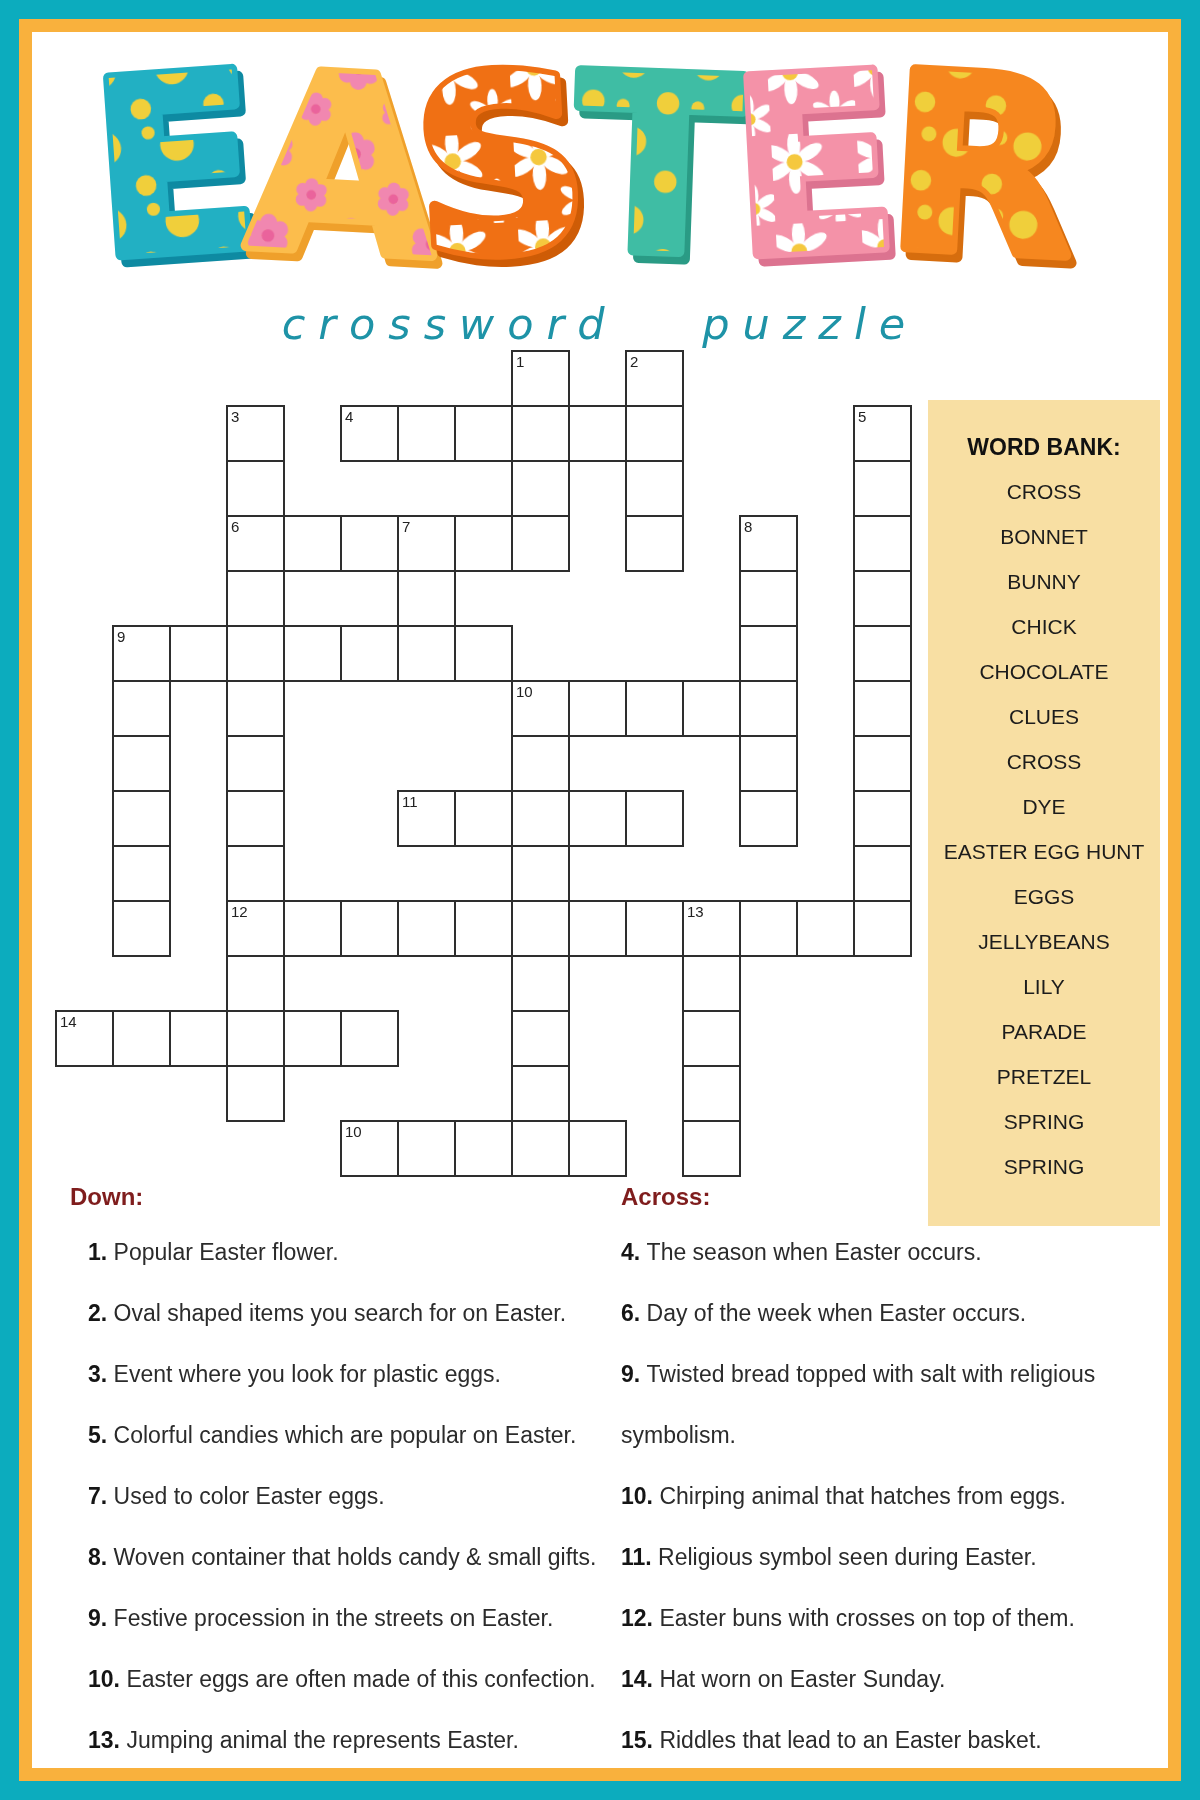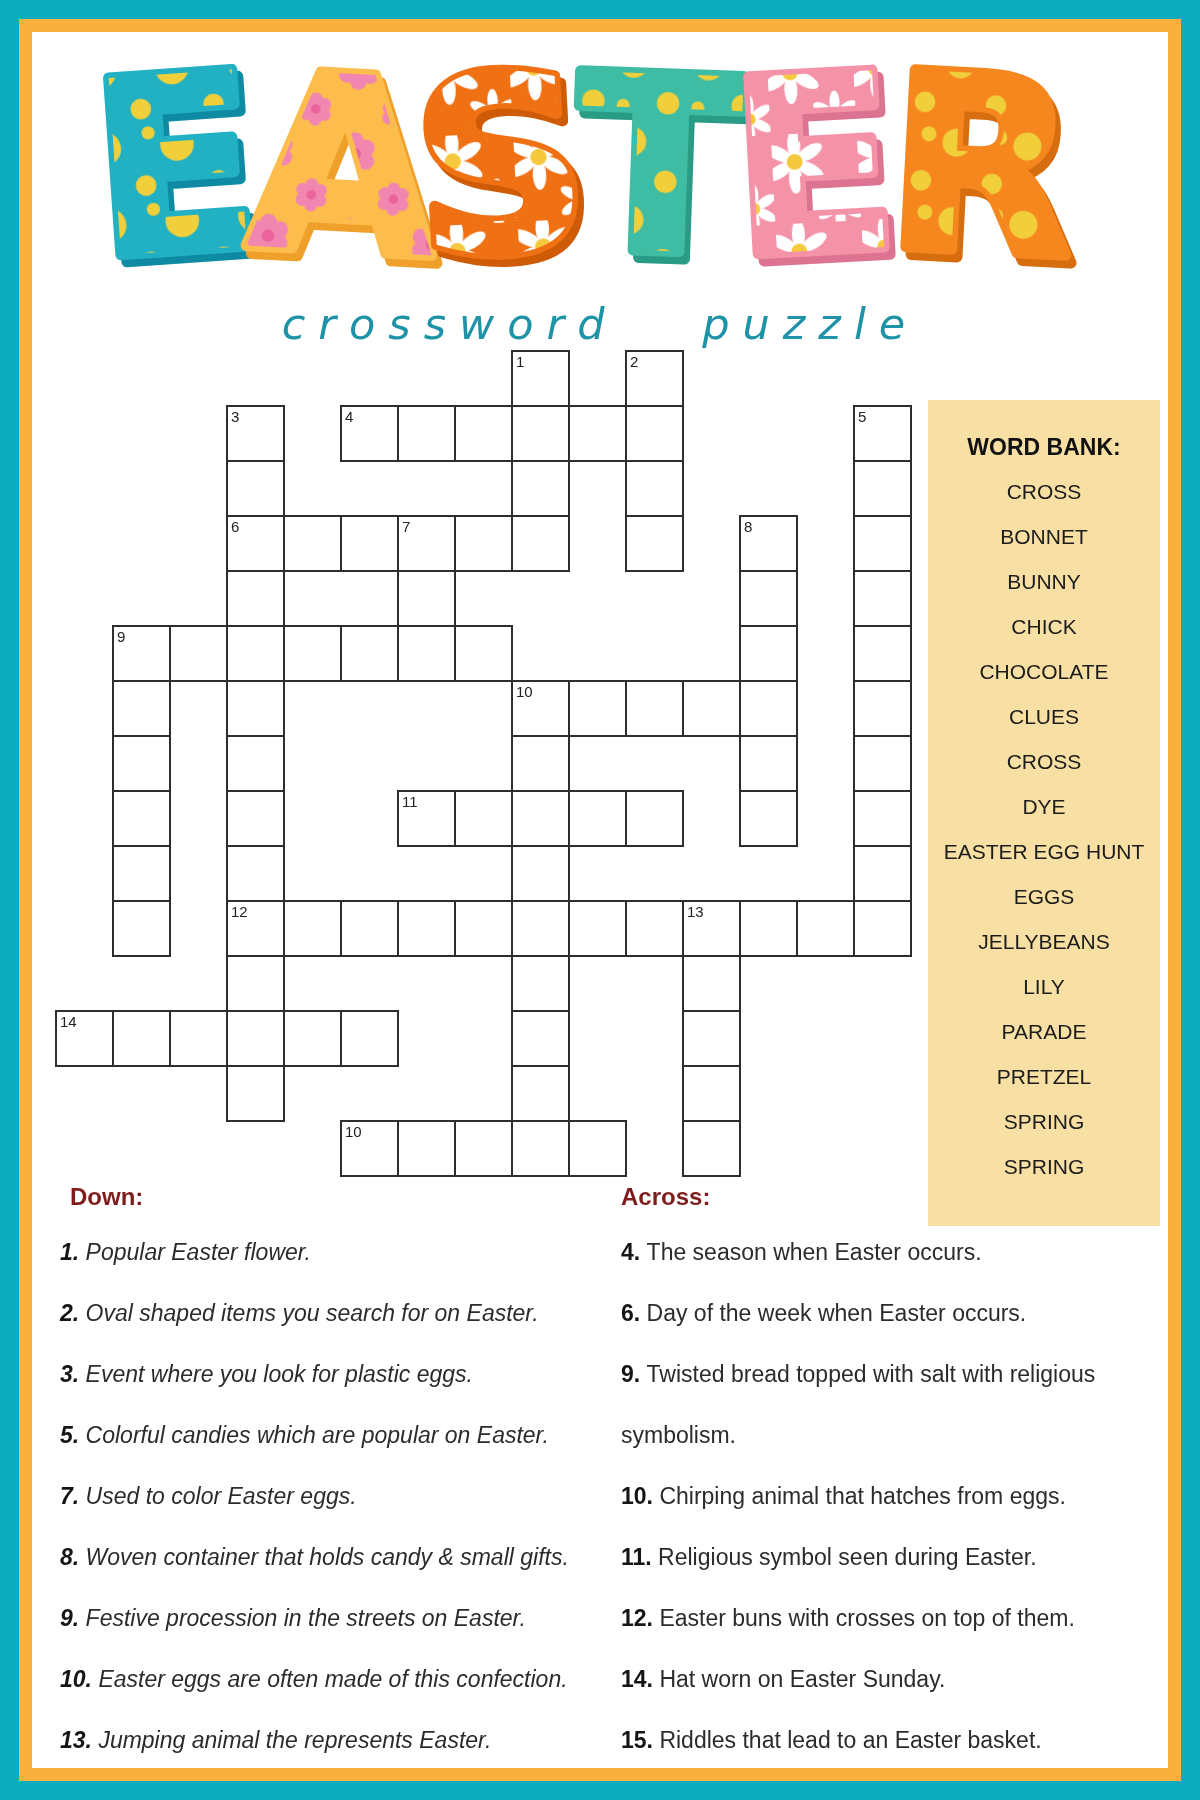--- a/index.html
+++ b/index.html
@@ -25,21 +25,21 @@
   .wordbank{position:absolute;left:928px;top:352px;width:232px;height:826px;
             background:var(--c-wordbank-bg);box-sizing:border-box;padding-top:32px;margin-top:48px;}
   .wb-title{text-align:center;font-weight:bold;font-size:23px;line-height:30px;margin-bottom:7px;color:#111;}
   .wb-word{text-align:center;font-size:21px;line-height:45px;color:#1c1c1c;white-space:nowrap;}
 
   
   .clues-header{position:absolute;font-weight:bold;font-size:24px;color:#7f1d1d;}
   .clues-header.down{left:70px;top:1183px;}
   .clues-header.across{left:621px;top:1183px;}
   .clues-col{position:absolute;top:1222px;font-size:23px;line-height:61px;color:var(--c-text);}
-  .clues-col.left{left:60px;width:548px;font-style:italic;}
+  .clues-col.left{left:88px;width:548px;}
   .clues-col.right{left:621px;width:548px;}
   .clue{white-space:pre-wrap;}
   .clue b{font-weight:bold;color:#151515;}
 </style>
 </head>
 <body>
 
 <div class="page">
   <div class="frame-orange"></div>
   <div class="content-bg"></div>

